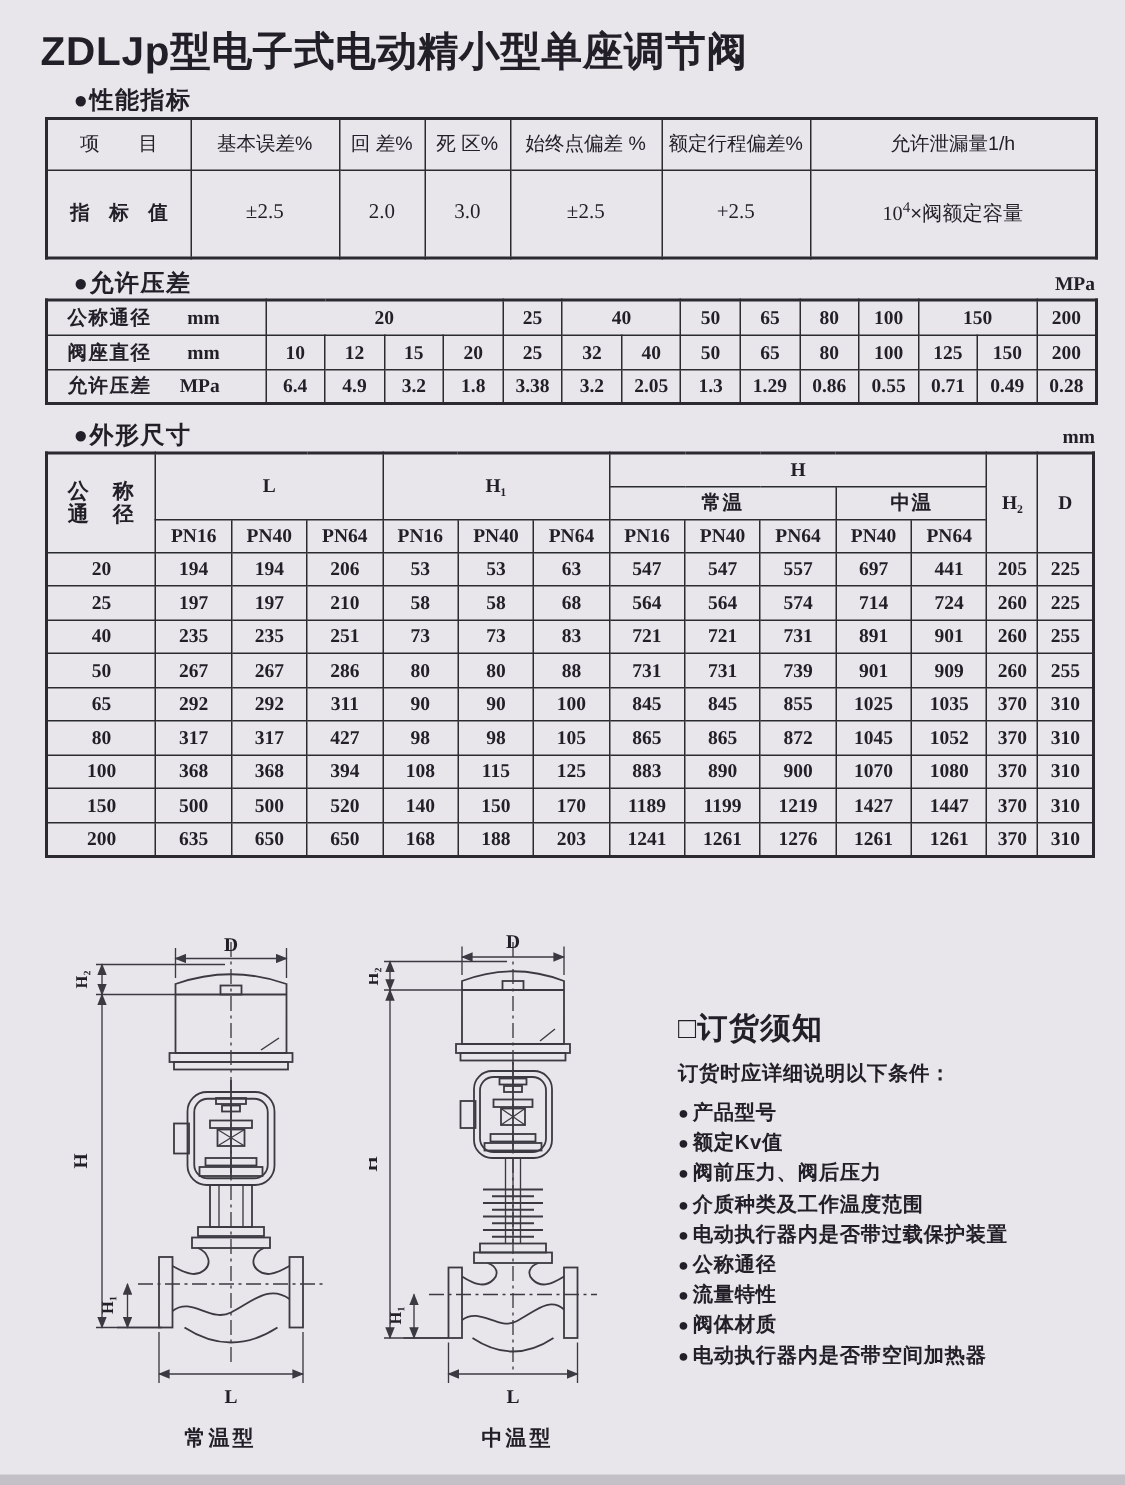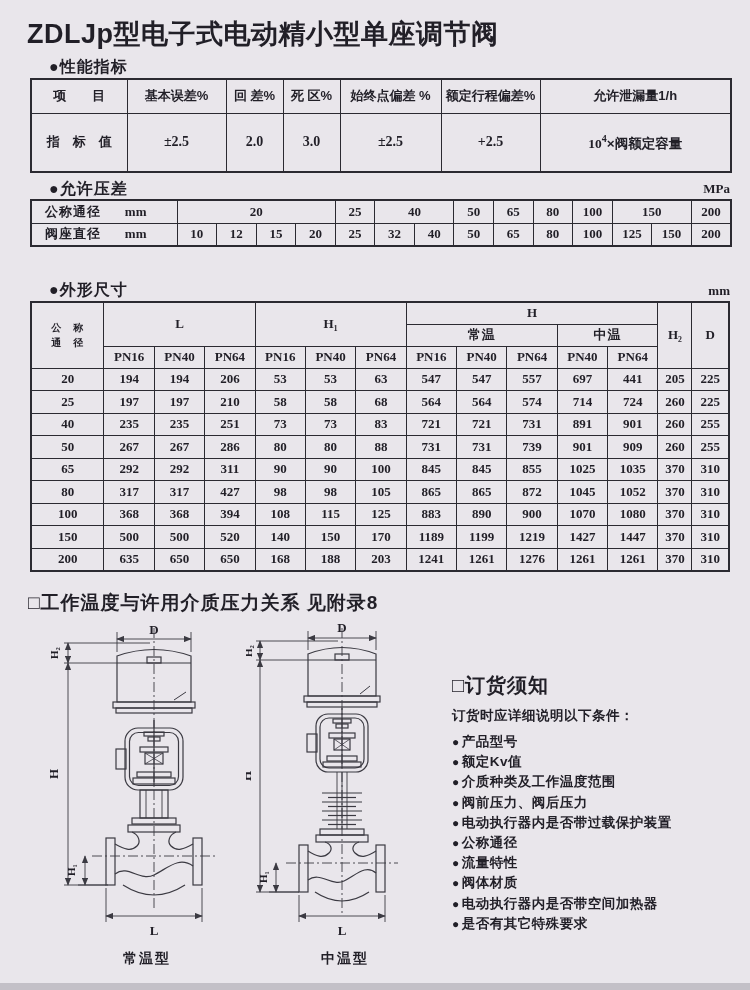--- a/index.html
+++ b/index.html
@@ -12,35 +12,35 @@
   .title { left:27px; top:16px; font-size:27px; font-weight:bold; letter-spacing:0.5px; }
   .sec-head { font-size:16px; font-weight:bold; letter-spacing:1px;margin-left:21px; }
   .sec-head-lg { font-size:19px; font-weight:bold; letter-spacing:1px; }
   .unit { font-size:13px; font-weight:bold; font-family:"Liberation Serif", serif; }
 
   table { border-collapse:collapse; table-layout:fixed; }
   th, td { border:1px solid #2b2a31; text-align:center; vertical-align:middle; padding:0; overflow:hidden; }
   .tb { border:2px solid #2b2a31; }
 
   .t1 { left:30px; top:78px; width:702px; }
-  .t1 th { height:34px; font-size:13px; font-weight:bold;margin-left:26px; }
-  .t1 td { height:59px; font-size:14px; font-weight:bold; font-family:"Liberation Serif", serif; }
+  .t1 th { height:34px; font-size:13px; font-weight:normal;margin-left:26px; }
+  .t1 td { height:59px; font-size:14px; font-weight:normal; font-family:"Liberation Serif", serif; }
   .t1 td.cjk, .t2 .lbl, .t3 thead th.cjk { font-family:"Liberation Sans", sans-serif; }
   .t1 sup { font-size:10px; }
 
   .t2 { left:30px; top:199px; width:702px; }
   .t2 td { height:23px; font-size:13px; font-weight:bold; font-family:"Liberation Serif", serif; }
   .t2 .lc { display:flex; align-items:center; }
   .t2 .lbl { padding-left:13px; font-size:13px; font-weight:bold; letter-spacing:1px; }
   .t2 .lu { margin-left:auto; margin-right:30px; font-size:13px; font-weight:bold; font-family:"Liberation Serif", serif; }
 
   .t3 { left:30px; top:301px; width:700px; }
   .t3 thead th { height:22px; font-size:13px; font-weight:bold; font-family:"Liberation Serif", serif; }
   .t3 thead th.cjk { letter-spacing:1px; }
-  .t3 .dn span { display:block; line-height:15px; font-size:10px; }
+  .t3 .dn span { display:block; line-height:15px; font-size:14px; }
   .t3 tbody td { height:22.5px; font-size:13px; font-weight:bold; font-family:"Liberation Serif", serif; }
 
   .caption { width:100px; text-align:center; font-size:14px; font-weight:bold; letter-spacing:2px; }
 
   .ordering { left:452px; top:672px; width:292px; }
   .ord-head { font-size:20px; font-weight:bold; letter-spacing:1px; margin-bottom:8px; }
   .ord-intro { font-size:13.5px; font-weight:bold; margin-bottom:7px; letter-spacing:0.5px; }
   .ord-item { font-size:13.5px; font-weight:bold; line-height:20.2px; letter-spacing:0.5px; }
   .ord-item .blt { font-size:12px; margin-right:2px; }
 
@@ -144,20 +144,42 @@
           <td>32</td>
           <td>40</td>
           <td>50</td>
           <td>65</td>
           <td>80</td>
           <td>100</td>
           <td>125</td>
           <td>150</td>
           <td>200</td>
         </tr>
+      <tr>
+        <td>
+            <div class="lc">
+              <span class="lbl">允许压差</span>
+              <span class="lu">MPa</span>
+            </div>
+          </td>
+      <td>6.4</td>
+          <td>4.9</td>
+          <td>3.2</td>
+          <td>1.8</td>
+          <td>3.38</td>
+          <td>3.2</td>
+          <td>2.05</td>
+          <td>1.3</td>
+          <td>1.29</td>
+          <td>0.86</td>
+          <td>0.55</td>
+          <td>0.71</td>
+          <td>0.49</td>
+          <td>0.28</td>
+        </tr>
     </tbody>
   </table>
 
   <div class="abs sec-head" style="left:28px; top:280px;text-align:center;">●外形尺寸</div>
   <div class="abs unit" style="right:20px; top:283px;">mm</div>
 
   <table class="abs t3 tb">
     <colgroup>
       <col style="width:71px">
       <col style="width:49px">
@@ -345,21 +367,20 @@
           <td>1261</td>
           <td>1276</td>
           <td>1261</td>
           <td>1261</td>
           <td>370</td>
           <td>310</td>
         </tr>
       </tbody>
   </table>
 
-  <div class="abs sec-head-lg" style="left:28px; top:590px;">□工作温度与许用介质压力关系  见附录8</div>
 
   <svg class="abs" style="left:28px; top:616px;" width="220" height="345" viewBox="0 0 220 345">
     <defs>
       <marker id="lvA" viewBox="0 0 10 8" refX="9" refY="4" markerWidth="9" markerHeight="7" orient="auto-start-reverse">
         <path d="M0,0 L10,4 L0,8 z" fill="#3b3a42"></path>
       </marker>
     </defs>
     <g stroke="#3b3a42" stroke-width="1.2" fill="none">
       <line x1="126" y1="12" x2="126" y2="294" stroke-dasharray="10 3 2 3" stroke-width="0.9"></line>
 
@@ -500,24 +521,23 @@
   </svg>
 
   <div class="abs caption" style="left:97px; top:950px;">常温型</div>
   <div class="abs caption" style="left:295px; top:950px;">中温型</div>
 
   <div class="abs ordering">
     <div class="ord-head">□订货须知</div>
     <div class="ord-intro">订货时应详细说明以下条件：</div>
     <div class="ord-item"><span class="blt">●</span><span>产品型号</span></div>
     <div class="ord-item"><span class="blt">●</span><span>额定Kv值</span></div>
+    <div class="ord-item"><span class="blt">●</span><span>阀前压力、阀后压力</span></div>
     <div class="ord-item"><span class="blt">●</span><span>介质种类及工作温度范围</span></div>
-    <div class="ord-item"><span class="blt">●</span><span>阀前压力、阀后压力</span></div>
     <div class="ord-item"><span class="blt">●</span><span>电动执行器内是否带过载保护装置</span></div>
     <div class="ord-item"><span class="blt">●</span><span>公称通径</span></div>
     <div class="ord-item"><span class="blt">●</span><span>流量特性</span></div>
     <div class="ord-item"><span class="blt">●</span><span>阀体材质</span></div>
     <div class="ord-item"><span class="blt">●</span><span>电动执行器内是否带空间加热器</span></div>
-    <div class="ord-item"><span class="blt">●</span><span>是否有其它特殊要求</span></div>
   </div>
 
   <div class="abs bottom-strip"></div>
 </div>
 
 </body></html>

